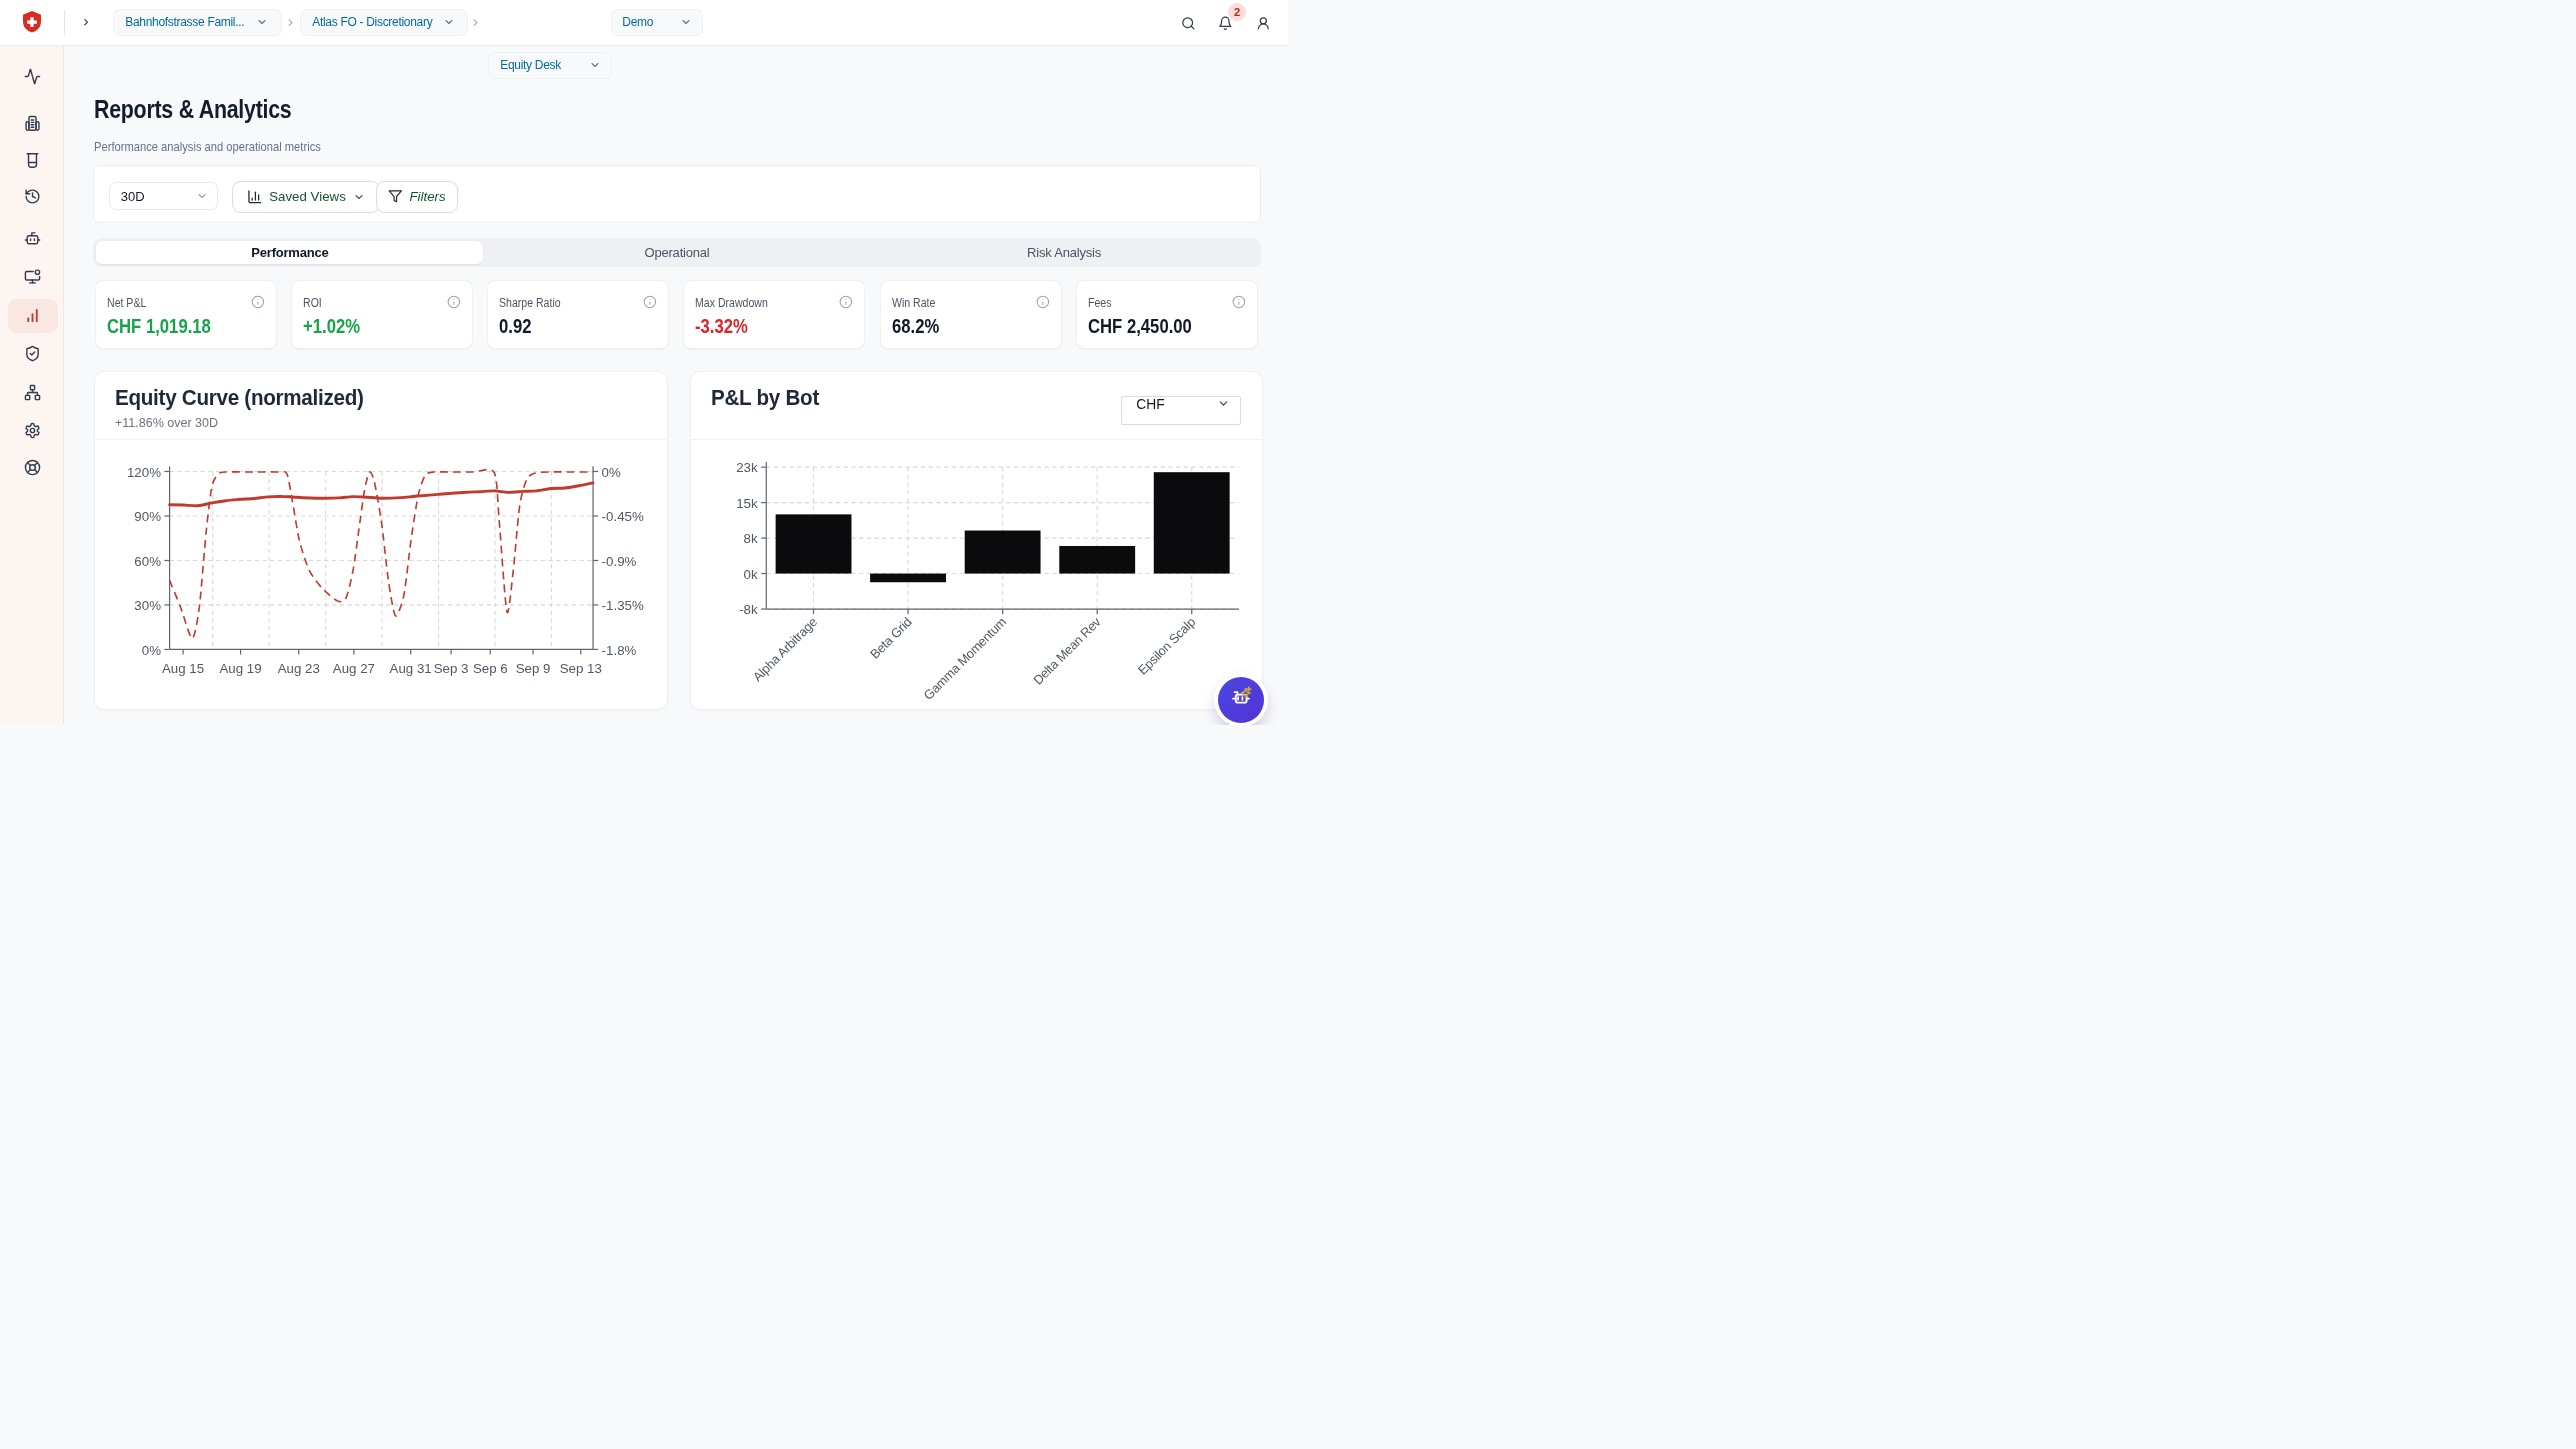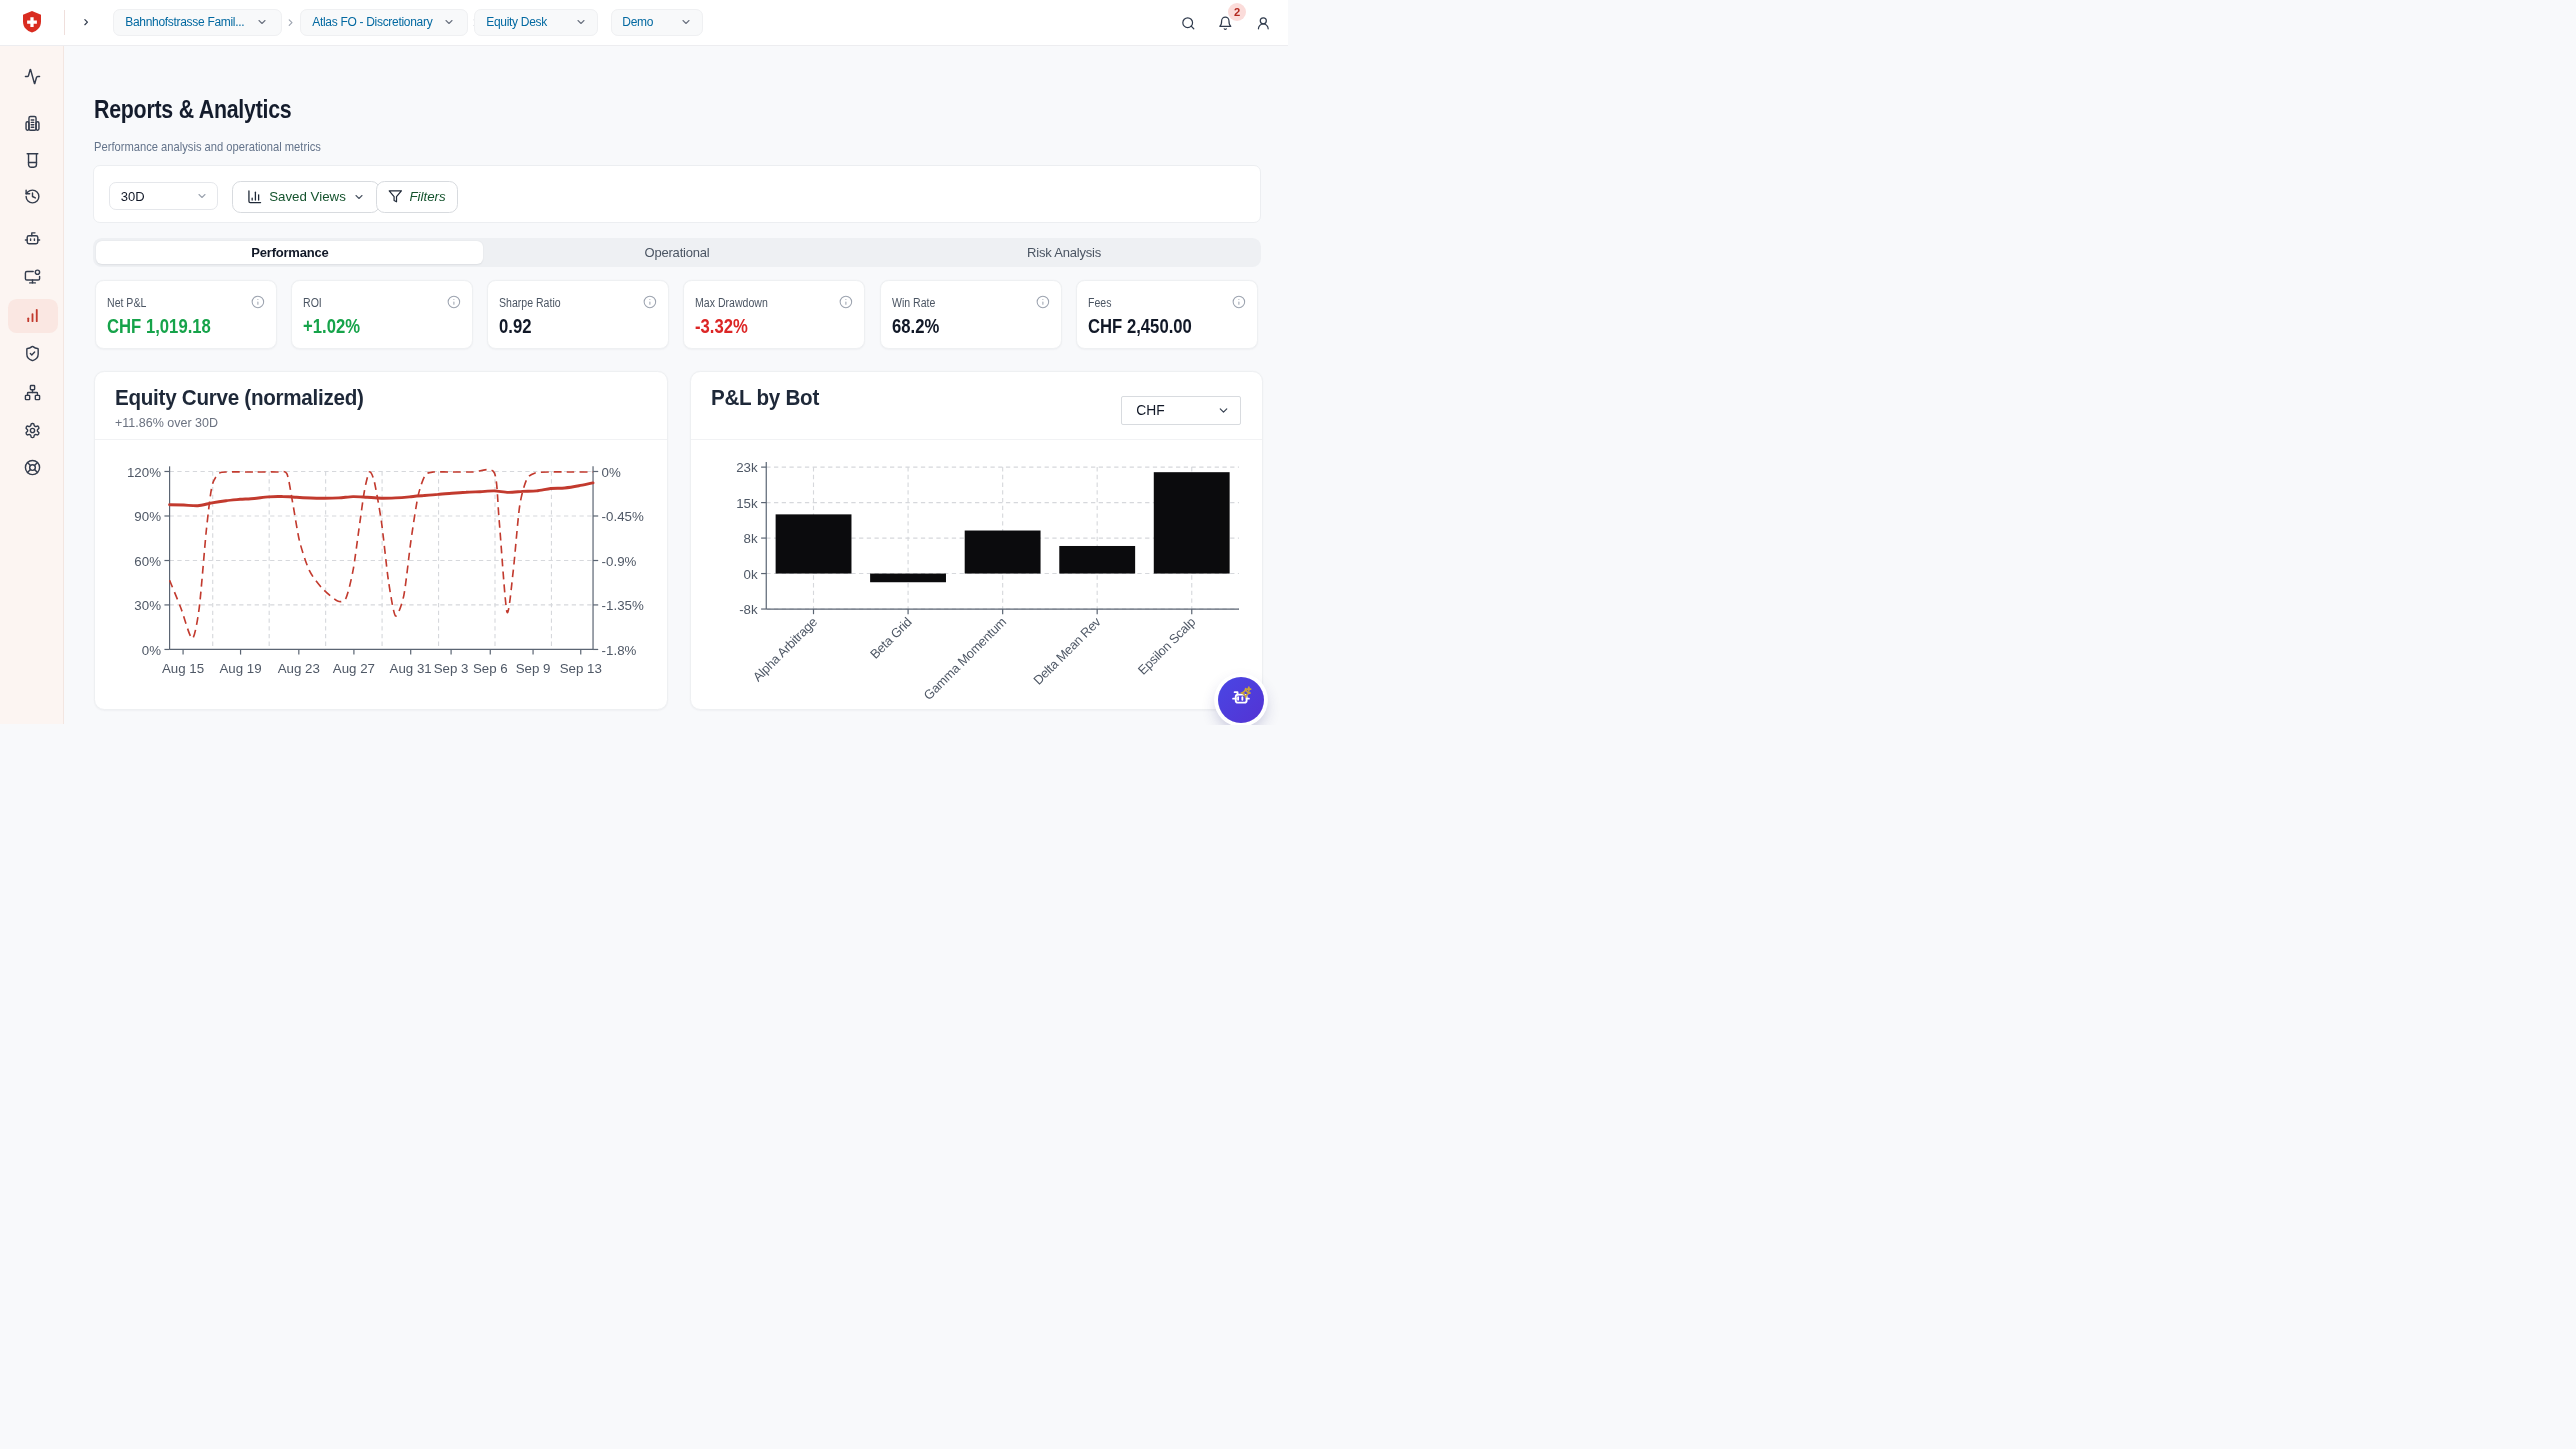--- a/index.html
+++ b/index.html
@@ -41,21 +41,21 @@
   .minfo { position:absolute; right:11.2px; top:13.8px; width:13.8px; height:13.8px; color:#9ca3af; }
   .green { color:#16a34a; } .redv { color:#dc2626; } .dark { color:#111827; }
 
   
   .ccard { position:absolute; top:371px; height:339px; background:#fff; border:0.9px solid #eef0f2; border-radius:10.3px; box-shadow:0 0.9px 1.7px rgba(16,24,40,.04); }
   #cardL { left:94px; width:574px; }
   #cardR { left:690px; width:573px; }
   .chead { position:absolute; left:0; top:0; right:0; height:68px; border-bottom:0.9px solid #f1f2f4; }
   .ctitle { position:absolute; left:20px; top:14px; font-size:21.5px; font-weight:700; letter-spacing:-0.3px; color:#1e2838; transform:scaleX(.96); transform-origin:0 0; white-space:nowrap; }
   .csub { position:absolute; left:20px; top:44px; font-size:12.5px; color:#6b7280; white-space:nowrap; }
-  #chfsel { position:absolute; right:20.6px; top:24px; width:120px; height:29px; border:0.9px solid #d8dbdf; border-radius:2px; background:#fff; display:flex; align-items:center; padding:0 10.3px 0 13.8px; font-size:13.8px; color:#111827; }
+  #chfsel { position:absolute; right:20.6px; top:24px; width:120px; height:29px; border:0.9px solid #d8dbdf; border-radius:2px; background:#fff; display:flex; align-items:flex-start; padding:0 10.3px 0 13.8px; font-size:13.8px; color:#111827; }
 
   
   #fab { position:absolute; left:1218px; top:677px; width:46px; height:46px; border-radius:50%; background:linear-gradient(135deg,#4946e4 0%,#5433d3 100%); box-shadow:0 0 0 3.9px #fff, 0 6.9px 15.5px rgba(40,40,120,.3); z-index:9; }
 </style>
 </head>
 <body>
 
 <div id="header">
   <svg class="abs" style="left:23px;top:11px" width="18" height="21.5" viewBox="0 0 21 25">
     <path d="M10.5 0 L21 4.2 V12 C21 19.4 16.6 23.2 10.5 25 C4.4 23.2 0 19.4 0 12 V4.2 Z" fill="#d92c20"></path>
@@ -75,21 +75,21 @@
       <path d="m9 18 6-6-6-6"></path>
     </svg>
   <div class="crumb" style="left:300px;width:168px;padding:0 12px 0 11.2px;">Atlas FO&nbsp;-&nbsp;Discretionary
     <svg class="cv" width="12" height="12" viewBox="0 0 24 24" fill="none" stroke="#6b7280" stroke-width="2.2" stroke-linecap="round" stroke-linejoin="round">
         <path d="m6 9 6 6 6-6"></path>
       </svg>
   </div>
   <svg class="sep" style="left:470px" width="11.2" height="11.2" viewBox="0 0 24 24" fill="none" stroke="#9ca3af" stroke-width="2.4" stroke-linecap="round" stroke-linejoin="round">
       <path d="m9 18 6-6-6-6"></path>
     </svg>
-  <div class="crumb" style="left:474px;width:124px;padding:0 10.3px 0 11.2px;">Equity Desk
+  <div class="crumb" style="left:488px;width:124px;padding:0 10.3px 0 11.2px;margin-top:43px;">Equity Desk
     <svg class="cv" width="12" height="12" viewBox="0 0 24 24" fill="none" stroke="#6b7280" stroke-width="2.2" stroke-linecap="round" stroke-linejoin="round">
         <path d="m6 9 6 6 6-6"></path>
       </svg>
   </div>
   <div class="crumb" style="left:611px;width:92px;padding:0 10.3px 0 10.3px;">Demo
     <svg class="cv" width="12" height="12" viewBox="0 0 24 24" fill="none" stroke="#6b7280" stroke-width="2.2" stroke-linecap="round" stroke-linejoin="round">
         <path d="m6 9 6 6 6-6"></path>
       </svg>
   </div>
 

